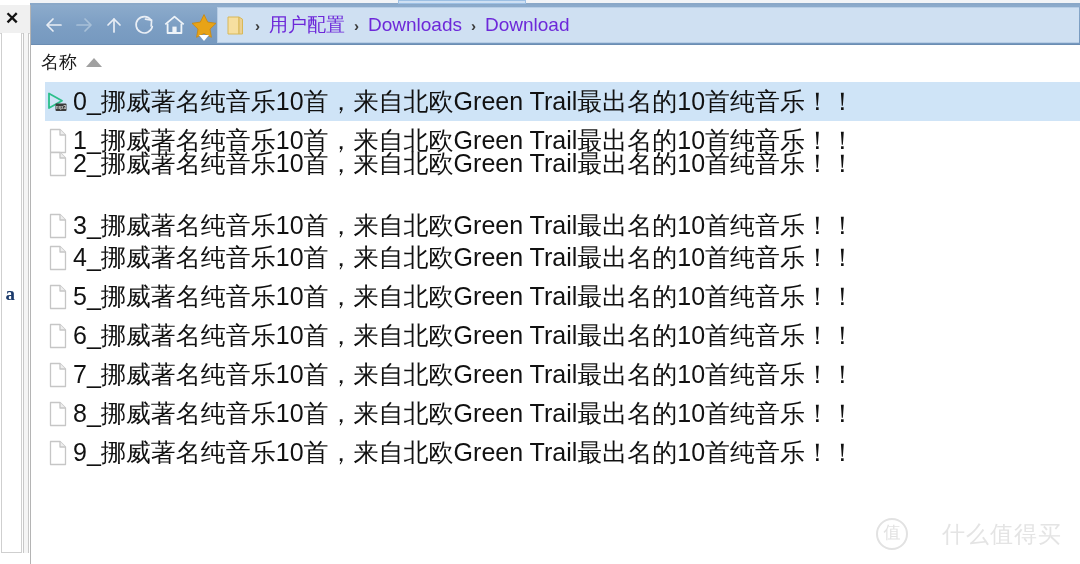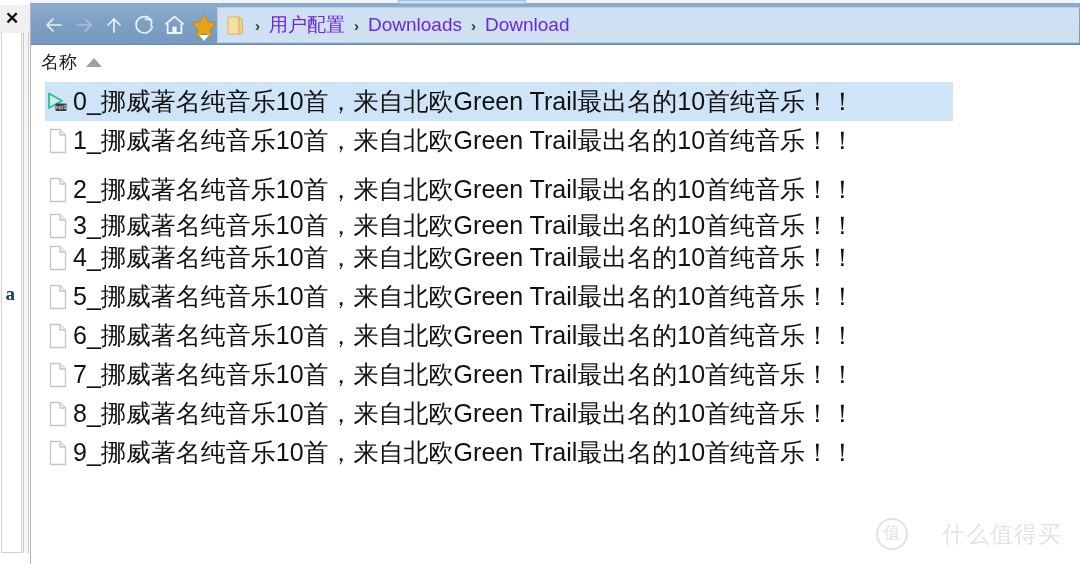--- a/index.html
+++ b/index.html
@@ -219,21 +219,21 @@
   .filelist {
     position: absolute;
     left: 0; top: 73px;
     width: 1050px; height: 486px;
     background: #ffffff;
     overflow: hidden;
   }
   .file-row {
     position: absolute;
     left: 14px;
-    width: 908px;
+    width: 1036px;
     height: 39px;
     display: flex;
     align-items: center;
     white-space: nowrap;
     overflow: hidden;
     cursor: pointer;
     box-sizing: border-box;
   }
   .file-row.selected {
     background: #cfe4f7;
@@ -405,21 +405,21 @@
       <div class="file-row" style="top:43px">
         <span class="row-icon">
           <svg width="22" height="26" viewBox="0 0 22 26">
             <path d="M3.5 1.5 L13 1.5 L18.5 7 L18.5 24.5 L3.5 24.5 Z" fill="#ffffff" stroke="#c6c6c6" stroke-width="1.3" stroke-linejoin="round"></path>
             <path d="M13 1.5 L13 7 L18.5 7" fill="#eeeeee" stroke="#c6c6c6" stroke-width="1.3" stroke-linejoin="round"></path>
           </svg>
         </span>
         <span class="row-name">1_挪威著名纯音乐10首，来自北欧Green Trail最出名的10首纯音乐！！</span>
       </div>
 
-      <div class="file-row" style="top:92px">
+      <div class="file-row" style="top:66px">
         <span class="row-icon">
           <svg width="22" height="26" viewBox="0 0 22 26">
             <path d="M3.5 1.5 L13 1.5 L18.5 7 L18.5 24.5 L3.5 24.5 Z" fill="#ffffff" stroke="#c6c6c6" stroke-width="1.3" stroke-linejoin="round"></path>
             <path d="M13 1.5 L13 7 L18.5 7" fill="#eeeeee" stroke="#c6c6c6" stroke-width="1.3" stroke-linejoin="round"></path>
           </svg>
         </span>
         <span class="row-name">2_挪威著名纯音乐10首，来自北欧Green Trail最出名的10首纯音乐！！</span>
       </div>
 
       <div class="file-row" style="top:128px">

